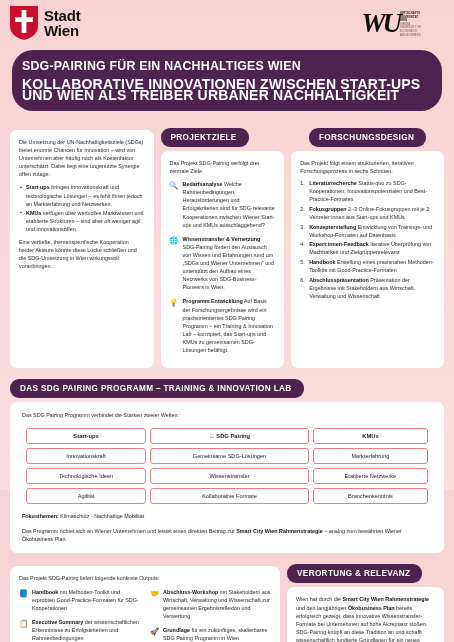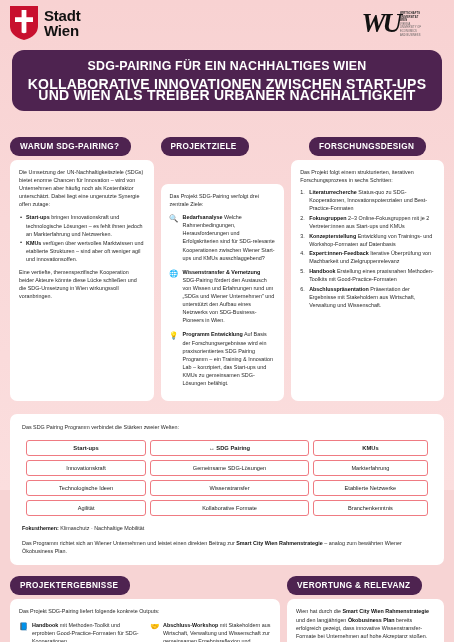--- a/index.html
+++ b/index.html
@@ -28,25 +28,24 @@
 
   .wu { display: flex; align-items: flex-end; gap: 1px; }
   .wu-mark { font-family: "Liberation Serif", serif; font-weight: bold; font-style: italic;
              font-size: 27px; line-height: 27px; color: #111; letter-spacing: -3px; }
   .wu-sub { font-size: 2.6px; line-height: 3.6px; color: #222; font-weight: bold;
             padding-top: 6px; width: 44px; letter-spacing: .1px; }
   .wu-sub .hl { color:#5a5a5a; font-weight:normal; }
 
   
   .titleband {
-    margin: 2px 12px 16px 12px;
+    margin: 2px 12px 7px 12px;
     background: #4e2350;
-    border-radius: 12px;
+    border-radius: 21px;
     padding: 9px 10px 10px 10px;
-    text-align: center;
   }
   .title-main {
     color: #fff; font-weight: bold; font-size: 12.4px; letter-spacing: .2px;
     line-height: 15px;
   }
   .title-sub {
     color: #fff; font-size: 14px; font-weight: bold; letter-spacing: .2px;
     line-height: 11px; margin-top: 5px;
   }
 
@@ -69,21 +68,21 @@
   .card p { font-size: 5.4px; line-height: 8.1px; color: #2a2a2a; }
   .card b, .card strong { color: #111; }
 
   
   .cols {
     display: flex; gap: 7px;
     padding: 8px 10px 0 10px;
   }
   .col { flex: 1 1 0; display: flex; flex-direction: column; }
   .col.c1 { flex: 1.08 1 0; }
-  .col.c2 { flex: 0.93 1 0; gap: 24px; }
+  .col.c2 { flex: 0.93 1 0; }
   .col.c3 { flex: 1.15 1 0; align-items: center; }
   .col .card { margin-top: 4px; flex: 1; }
 
   .lead { margin-bottom: 5px; }
   ul.bullets { list-style: none; margin: 0 0 5px 0; }
   ul.bullets li {
     position: relative; padding-left: 7px; font-size: 5.4px; line-height: 8.1px;
     color: #2a2a2a; margin-bottom: 1px;
   }
   ul.bullets li:before {
@@ -161,21 +160,20 @@
 
   <div class="titleband">
     <div class="title-main">SDG-PAIRING FÜR EIN NACHHALTIGES WIEN</div>
     <div class="title-sub">KOLLABORATIVE INNOVATIONEN ZWISCHEN START-UPS</div>
     <div class="title-sub" style="margin-top:0">UND WIEN ALS TREIBER URBANER NACHHALTIGKEIT</div>
   </div>
 
   <div class="cols">
 
     <div class="col c1">
-      <div><span class="tab">WARUM SDG-PAIRING?</span></div>
       <div class="card">
         <p class="lead">Die Umsetzung der UN-Nachhaltigkeitsziele (SDGs) bietet enorme Chancen für Innovation – wird von Unternehmen aber häufig noch als Kostenfaktor unterschätzt. Dabei liegt eine ungenutzte Synergie offen zutage:</p>
         <ul class="bullets">
           <li><b>Start-ups</b><span> bringen Innovationskraft und technologische Lösungen – es fehlt ihnen jedoch an Markterfahrung und Netzwerken.</span></li>
           <li><b>KMUs</b><span> verfügen über wertvolles Marktwissen und etablierte Strukturen – sind aber oft weniger agil und innovationsoffen.</span></li>
         </ul>
         <p>Eine vertiefte, themenspezifische Kooperation beider Akteure könnte diese Lücke schließen und die SDG-Umsetzung in Wien wirkungsvoll voranbringen.</p>
       </div>
     </div>
 
@@ -209,20 +207,21 @@
           <li><b>Konzepterstellung</b><span> Entwicklung von Trainings- und Workshop-Formaten auf Datenbasis</span></li>
           <li><b>Expert:innen-Feedback</b><span> Iterative Überprüfung von Machbarkeit und Zielgruppenrelevanz</span></li>
           <li><b>Handbook</b><span> Erstellung eines praxisnahen Methoden-Toolkits mit Good-Practice-Formaten</span></li>
           <li><b>Abschlusspräsentation</b><span> Präsentation der Ergebnisse mit Stakeholdern aus Wirtschaft, Verwaltung und Wissenschaft.</span></li>
         </ol>
       </div>
     </div>
   </div>
 
   <div class="wideblock">
+    <div><span class="tab">DAS SDG PAIRING PROGRAMM – TRAINING &amp; INNOVATION LAB</span></div>
     <div class="card">
       <p>Das SDG Pairing Programm verbindet die Stärken zweier Welten:</p>
 
       <table class="tbl">
         <tbody>
             <tr class="head">
           <td>Start-ups</td>
           <td>↔ SDG Pairing</td>
           <td>KMUs</td>
         </tr>
@@ -249,21 +248,20 @@
       </div>
       <div class="closing">
         <span>Das Programm richtet sich an Wiener Unternehmen und leistet einen direkten Beitrag zur </span><b>Smart City Wien Rahmenstrategie</b><span> – analog zum bewährten Wiener Ökobusiness Plan.</span>
       </div>
     </div>
   </div>
 
   <div class="bottom">
 
     <div class="bl">
-      <div><span class="tab">PROJEKTERGEBNISSE</span></div>
       <div class="card">
         <p>Das Projekt SDG-Pairing liefert folgende konkrete Outputs:</p>
         <div class="outputs">
           <div class="ocol">
             <div class="iconitem">
               <div class="ic">📘</div>
               <div class="tx"><b>Handbook</b><span> mit Methoden-Toolkit und erprobten Good-Practice-Formaten für SDG-Kooperationen</span></div>
             </div>
             <div class="iconitem">
               <div class="ic">📋</div>

